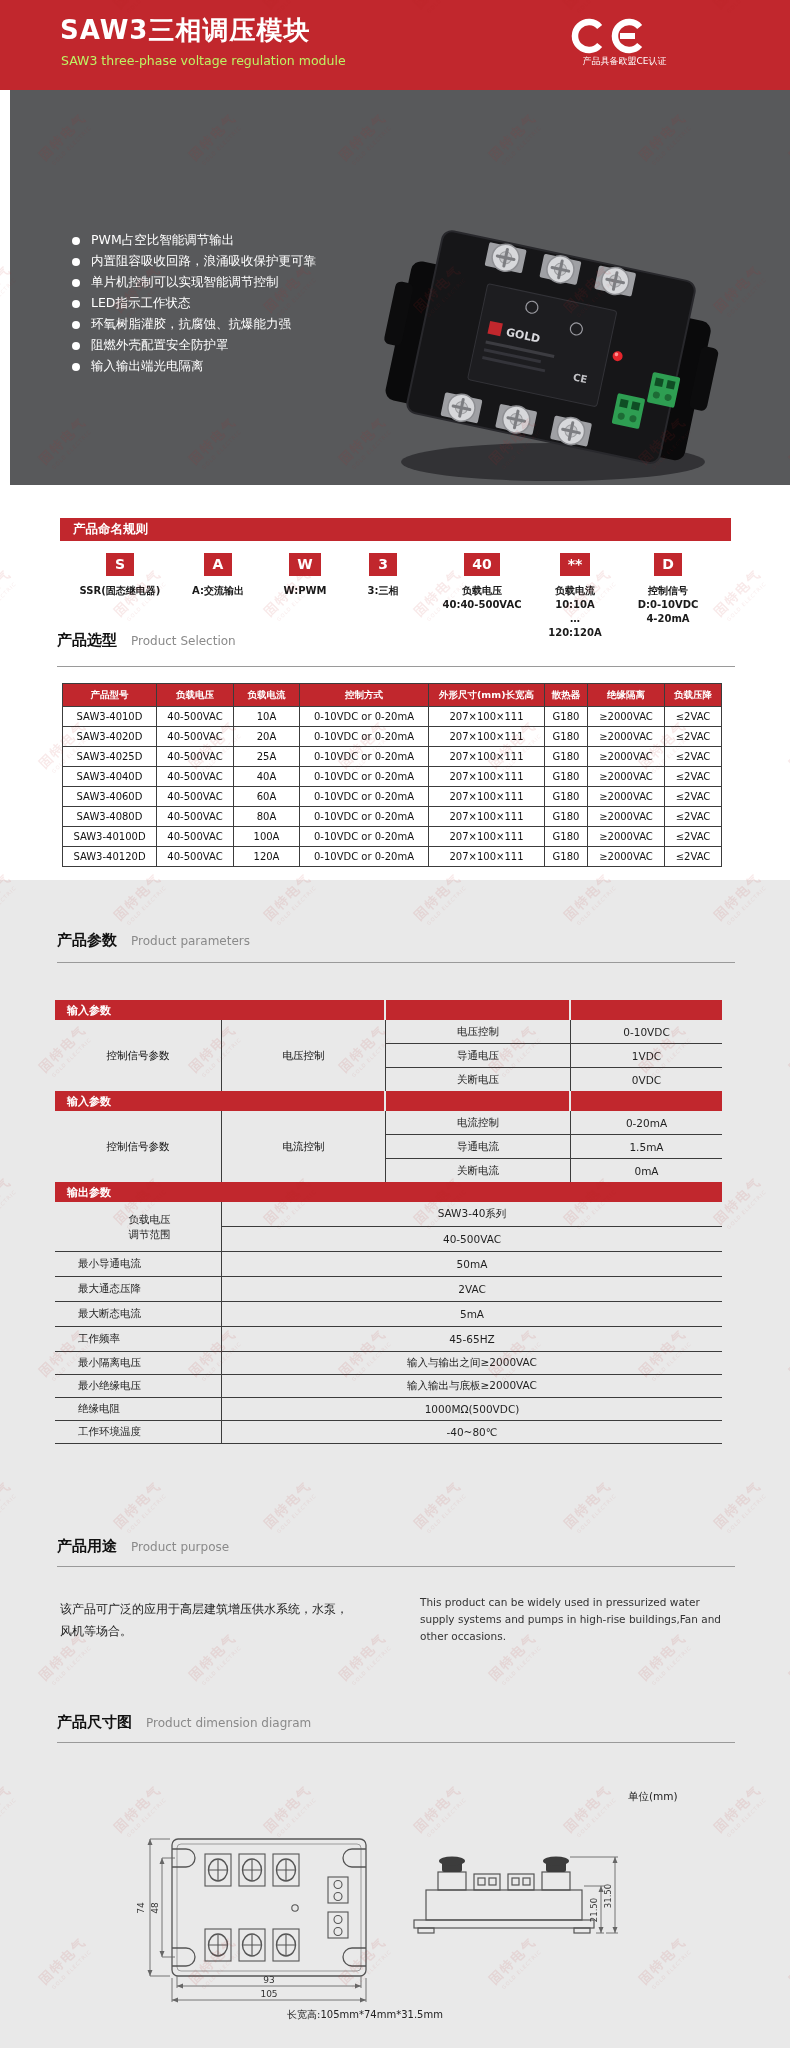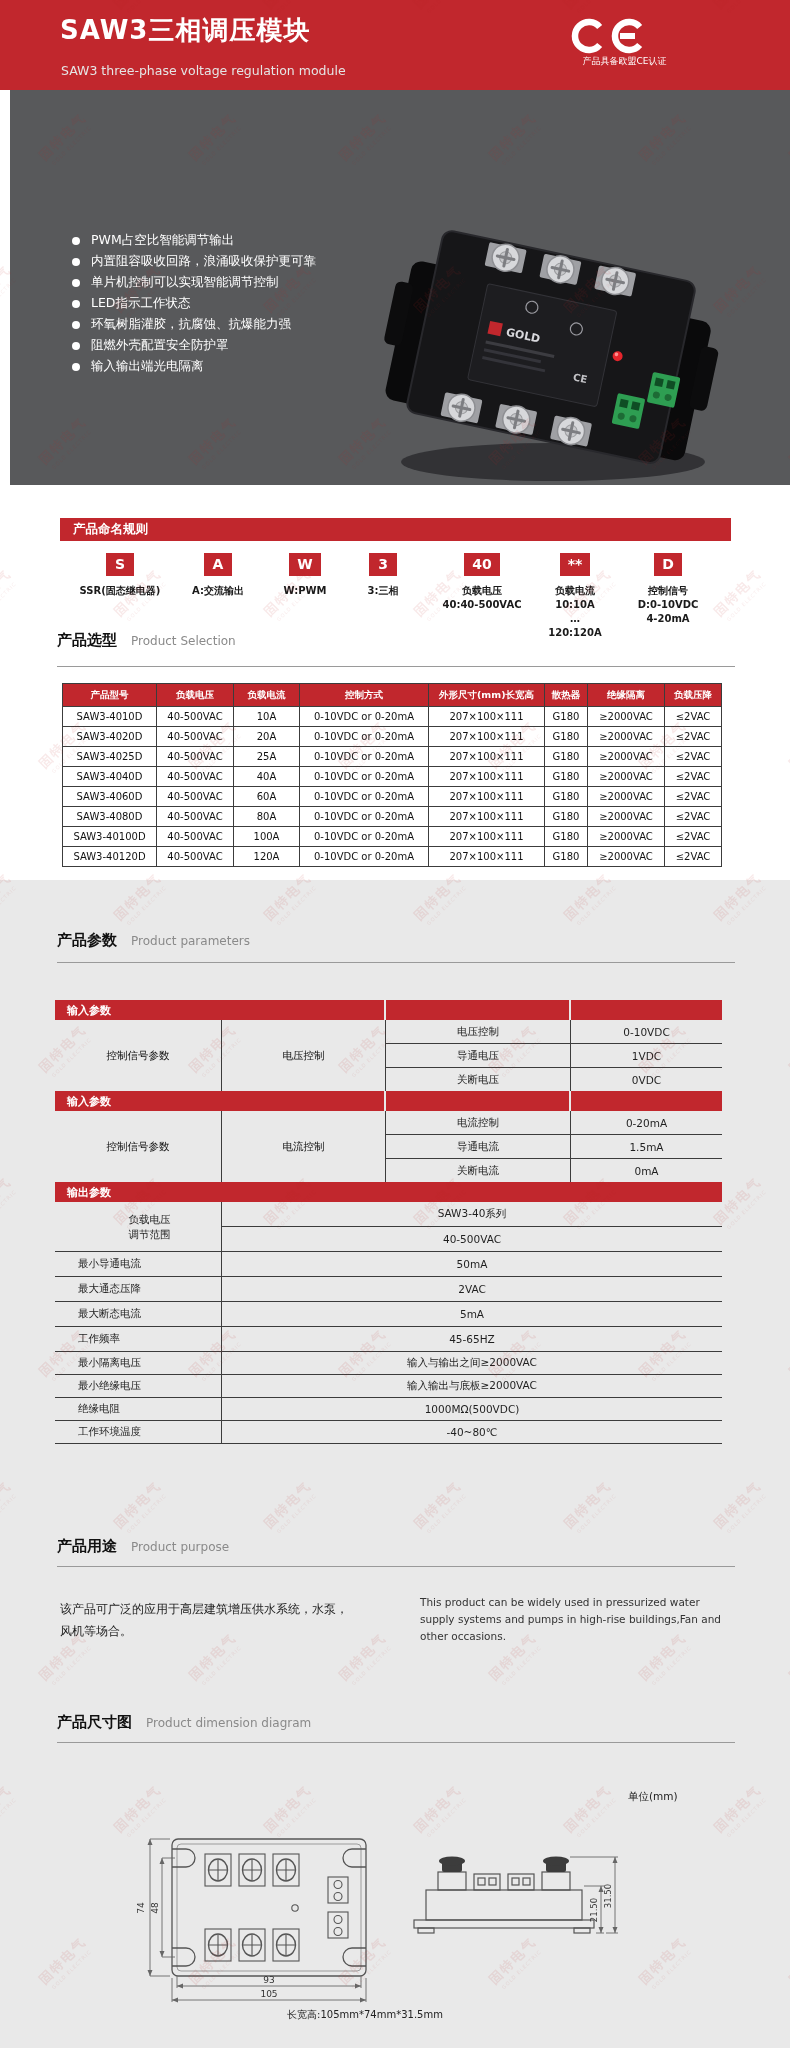--- a/index.html
+++ b/index.html
@@ -1,21 +1,21 @@
 <!DOCTYPE html>
 <html><head>
 <meta charset="utf-8">
 <style>
   html,body{margin:0;padding:0;background:#fff;}
   .page{position:relative;width:790px;height:2048px;background:#ffffff;overflow:hidden;
         font-family:"DejaVu Sans","Liberation Sans",sans-serif;color:#1f1f1f;}
   
   .hdr{position:absolute;left:0;top:0;width:790px;height:90px;background:#c1272d;}
   .hdr-title{position:absolute;left:60px;top:13px;color:#fff;font-size:26px;font-weight:bold;letter-spacing:1px;}
-  .hdr-sub{position:absolute;left:61px;top:63px;color:#e5e5e5;font-size:12.5px;}
+  .hdr-sub{position:absolute;left:61px;top:53px;color:#bef264;font-size:12.5px;}
   .ce{position:absolute;left:570px;top:17px;}
   .ce-caption{position:absolute;left:532px;top:55px;width:185px;text-align:center;color:#fff;font-size:9px;}
   
   .hero{position:absolute;left:10px;top:90px;width:790px;height:395px;background:#58595b;}
   .features{position:absolute;left:62px;top:140px;margin:0;padding:0;list-style:none;}
   .features li{display:flex;align-items:center;height:21px;color:#fff;font-size:12.5px;}
   .dot{width:8px;height:8px;border-radius:50%;background:#fff;margin-right:11px;flex:none;}
   .photo{position:absolute;left:365px;top:112px;}
   
   .nbar{position:absolute;left:60px;top:518px;width:671px;height:23px;background:#c1272d;color:#fff;

